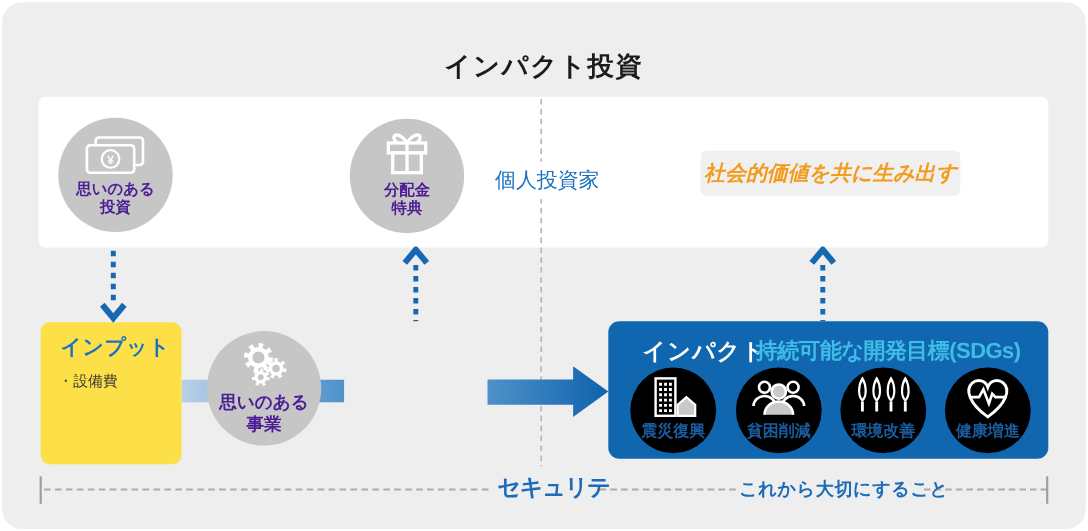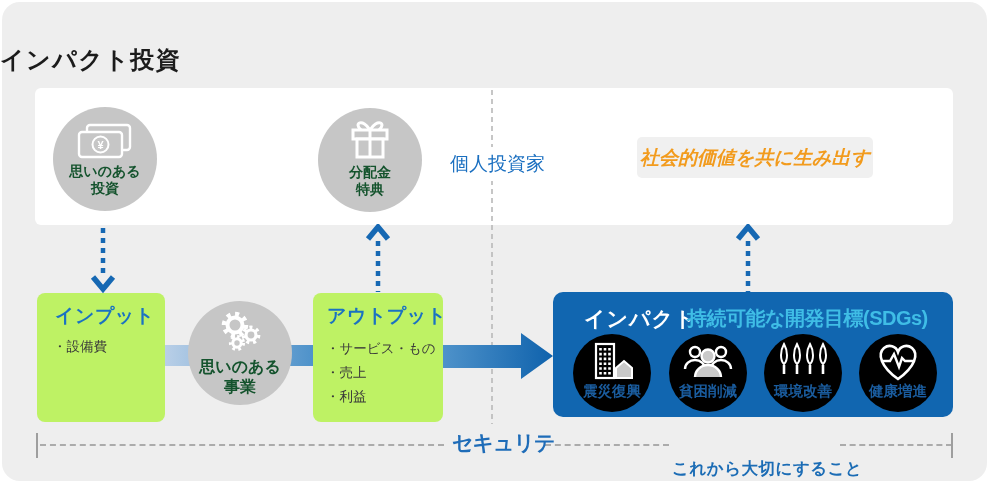--- a/index.html
+++ b/index.html
@@ -1,35 +1,35 @@
 <!DOCTYPE html>
 <html><head>
 <meta charset="utf-8">
 <style>
   html,body{margin:0;padding:0;background:#ffffff;}
   body{font-family:"Liberation Sans","DejaVu Sans",sans-serif;}
   .stage{position:relative;width:989px;height:483px;background:#ffffff;overflow:hidden;}
   .card{position:absolute;left:2px;top:2px;width:985px;height:479px;background:#eeeeee;border-radius:18px;}
   .abs{position:absolute;}
-  .page-title{left:0;top:44px;width:989px;font-size:24px;font-weight:bold;
+  .page-title{left:0;top:44px;width:989px;text-align:center;font-size:24px;font-weight:bold;
     color:#1b1b1b;letter-spacing:1.5px;z-index:2;}
   .top-panel{left:35px;top:88px;width:918px;height:137px;background:#ffffff;border-radius:6px;z-index:0;}
   .v-divider{left:490px;top:90px;z-index:1;}
   .gray-circle{background:#c6c6c6;border-radius:50%;z-index:2;text-align:center;}
   .circle-104{width:104px;height:104px;}
   .circle-icon{position:absolute;left:0;width:100%;text-align:center;}
-  .circle-label{position:absolute;left:0;width:100%;color:#14532d;font-weight:bold;}
+  .circle-label{position:absolute;left:0;width:100%;color:#4c1d95;font-weight:bold;}
   .lbl14{font-size:14px;line-height:17px;}
   .lbl16{font-size:16px;line-height:20px;}
   .investor{left:443px;top:147px;background:#ffffff;padding:4px 7px;color:#1a6fc0;
     font-size:19px;font-weight:normal;z-index:3;}
   .value-banner{left:637px;top:137px;width:236px;height:41px;background:#f0f0f0;border-radius:5px;
     display:flex;align-items:center;justify-content:center;color:#f29b1d;font-size:19px;
     font-weight:bold;z-index:3;white-space:nowrap;font-style:italic;}
-  .blue-box{background:#bef264;border-radius:8px;z-index:2;}
+  .blue-box{background:#fde047;border-radius:8px;z-index:2;}
   .input-box{left:37px;top:293px;width:128px;height:129px;}
   .output-box{left:313px;top:293px;width:130px;height:129px;}
   .box-title{position:absolute;left:18px;top:10px;color:#1a72c2;font-weight:bold;font-size:19px;
     white-space:nowrap;letter-spacing:0.5px;}
   .box-items{position:absolute;left:16px;top:42px;color:#3a3a3a;font-size:13.5px;line-height:24px;
     white-space:nowrap;}
   .band-a{left:165px;top:345px;z-index:1;}
   .flow-arrow{left:443px;top:333px;z-index:2;}
   .impact-box{left:553px;top:292px;width:400px;height:125px;background:#1166b0;border-radius:10px;z-index:2;}
   .impact-title{position:absolute;left:31px;top:13px;color:#ffffff;font-size:21px;font-weight:bold;
@@ -39,21 +39,21 @@
   .goal-circle{position:absolute;top:42px;width:78px;height:78px;background:#000000;border-radius:50%;}
   .goal-icon{position:absolute;left:0;top:7px;width:100%;text-align:center;}
   .goal-label{position:absolute;left:0;bottom:11px;width:100%;text-align:center;color:#1a5c9e;
     font-size:14.5px;font-weight:bold;white-space:nowrap;}
   .dotted-arrow{z-index:3;}
   .tick{width:2px;height:25px;background:#9e9e9e;z-index:2;}
   .dash-line{height:0;border-top:2px dashed #ababab;z-index:2;}
   .brand{left:452px;top:429px;width:86px;text-align:center;color:#1e6cb8;font-size:21px;
     font-weight:bold;letter-spacing:-1px;z-index:3;white-space:nowrap;}
   .future-label{left:672px;top:434px;color:#1b6cb5;font-size:16.5px;font-weight:bold;
-    letter-spacing:0.5px;z-index:3;white-space:nowrap;margin-top:24px;}
+    letter-spacing:0.5px;z-index:3;white-space:nowrap;}
 </style>
 </head>
 <body>
 
 <div class="stage">
   <div class="card"></div>
 
   <div class="abs page-title">インパクト投資</div>
 
   <div class="abs top-panel"></div>
@@ -143,28 +143,20 @@
           <circle cx="21" cy="32" r="6.5" stroke-width="3.2" stroke-dasharray="2.6 3.4"></circle>
         </g>
       </svg>
     </div>
     <div class="circle-label lbl16" style="top:56px;">
       <div>思いのある</div>
       <div>事業</div>
     </div>
   </div>
 
-  <div class="abs blue-box output-box">
-    <div class="box-title" style="left:14px;">アウトプット</div>
-    <div class="box-items" style="left:13px;top:44px;">
-      <div>・サービス・もの</div>
-      <div>・売上</div>
-      <div>・利益</div>
-    </div>
-  </div>
 
   <svg class="abs flow-arrow" width="110" height="46">
     <defs>
       <linearGradient id="gB" x1="0" y1="0" x2="1" y2="0">
         <stop offset="0" stop-color="#4e92ca"></stop>
         <stop offset="1" stop-color="#0f62ac"></stop>
       </linearGradient>
     </defs>
     <path d="M0 12 H78 V0 L110 23 L78 46 V35 H0 Z" fill="url(#gB)"></path>
   </svg>

